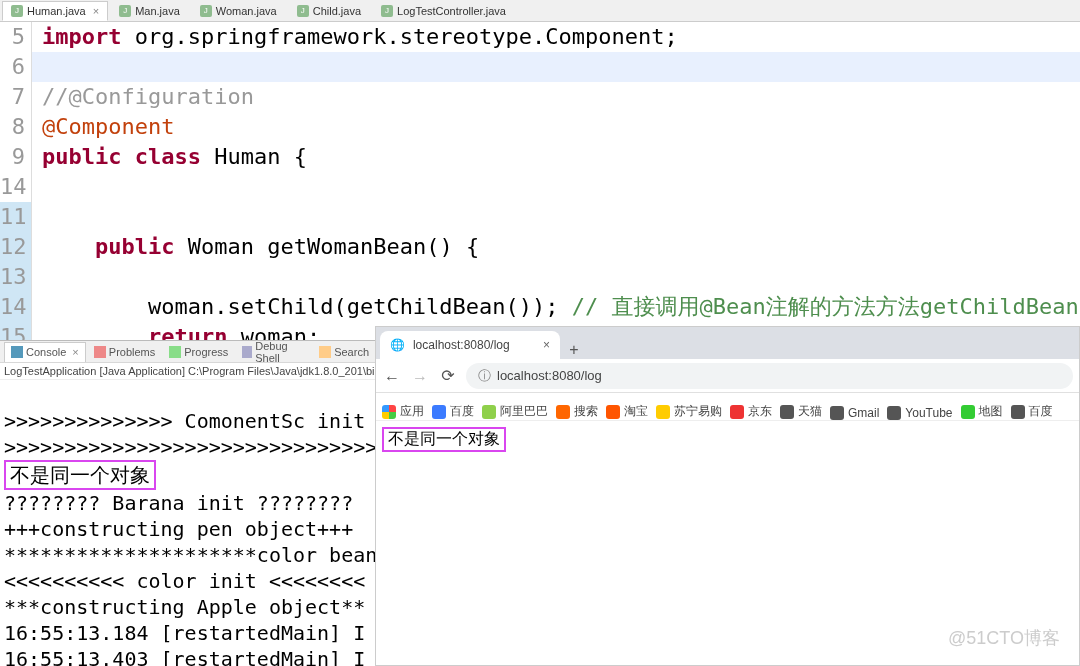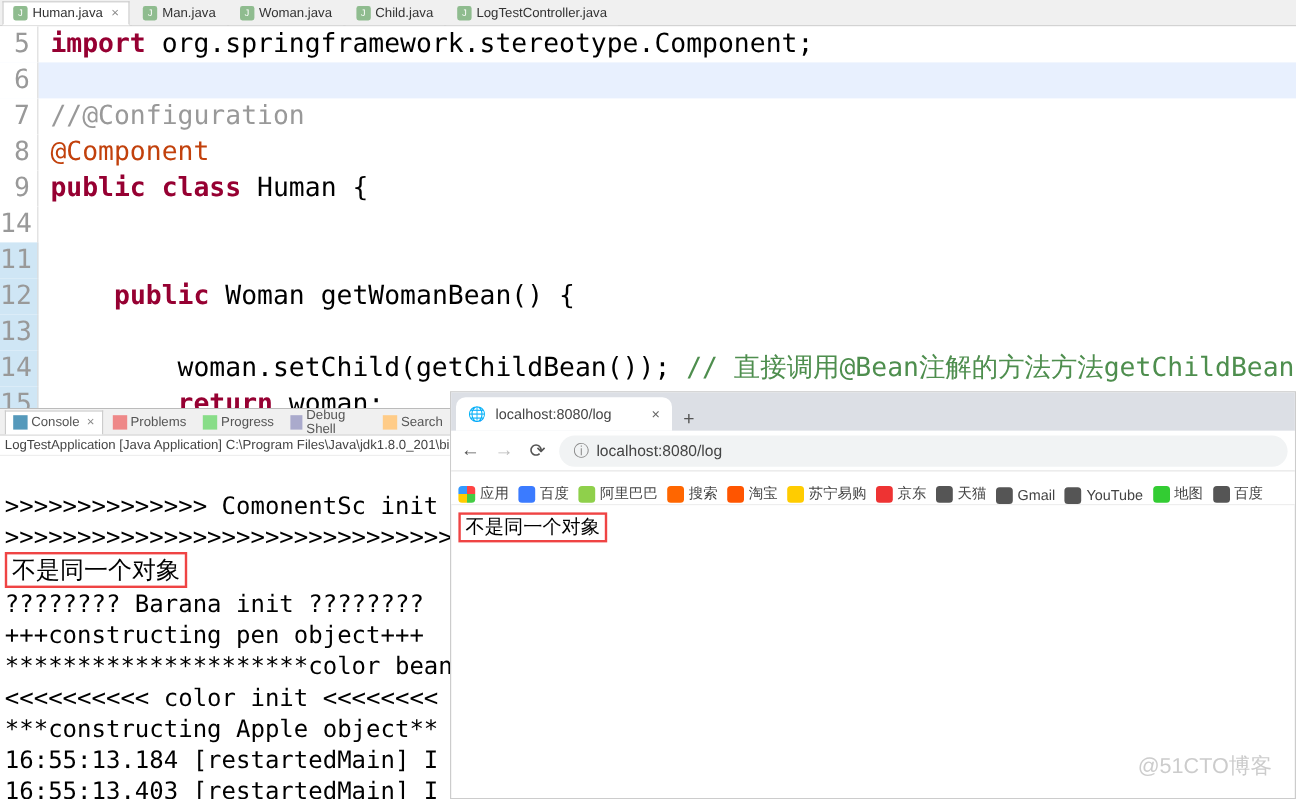--- a/index.html
+++ b/index.html
@@ -19,21 +19,21 @@
   .cm { color: #999; }
   .cm2 { color: #4e8e4e; }
   .ann { color: #c2410c; }
   .console-panel { position: absolute; left: 0; top: 340px; width: 375px; height: 326px; background: #fff; border-top: 1px solid #bbb; }
   .console-tabs { height: 22px; background: #f0f0f0; border-bottom: 1px solid #d8d8d8; display: flex; align-items: center; font-size: 11px; color: #555; padding-left: 4px; gap: 2px; }
   .ctab { display: inline-flex; align-items: center; padding: 0 6px; gap: 3px; height: 20px;}
   .ctab.active { background: #fff; border: 1px solid #ccc; border-bottom: none; }
   .cicon { width: 12px; height: 12px; display: inline-block; }
   .console-sub { font-size: 11px; color: #444; padding: 2px 4px; border-bottom: 1px solid #eee; white-space: nowrap; overflow: hidden; }
   .console-out { font-family: Consolas, monospace; font-size: 20px; line-height: 26px; padding: 2px 4px; white-space: pre; overflow: hidden; }
-  .redbox { border: 2px solid #ef4444; display: inline-block; padding: 0 4px; }
+  .redbox { border: 2px solid #d946ef; display: inline-block; padding: 0 4px; }
   .browser { position: absolute; left: 375px; top: 326px; right: 0; bottom: 0; background: #fff; border: 1px solid #ccc; }
   .browser-tabs { height: 32px; background: #dcdfe5; display: flex; align-items: flex-end; padding-left: 4px; }
   .btab { display: flex; align-items: center; background: #fff; height: 28px; border-radius: 8px 8px 0 0; padding: 0 10px; font-size: 12px; color: #444; gap: 8px; min-width: 180px; }
   .btab .close { color: #666; }
   .btab-plus { width: 28px; color: #555; text-align: center; font-size: 16px; }
   .addr-bar { height: 34px; background: #fff; display: flex; align-items: center; padding: 0 6px; border-bottom: 1px solid #e0e0e0; gap: 8px; }
   .navbtn { color: #555; font-size: 16px; width: 20px; text-align: center; }
   .addr { flex: 1; display: flex; align-items: center; background: #f1f3f4; border-radius: 14px; height: 26px; padding: 0 12px; font-size: 13px; color: #444; gap: 6px; }
   .bookmarks { height: 28px; background: #fff; display: flex; align-items: flex-end; padding: 0 6px; gap: 8px; border-bottom: 1px solid #eee; font-size: 12px; color: #444; overflow: hidden; white-space: nowrap; }
   .bk { display: inline-flex; align-items: center; gap: 4px; }

